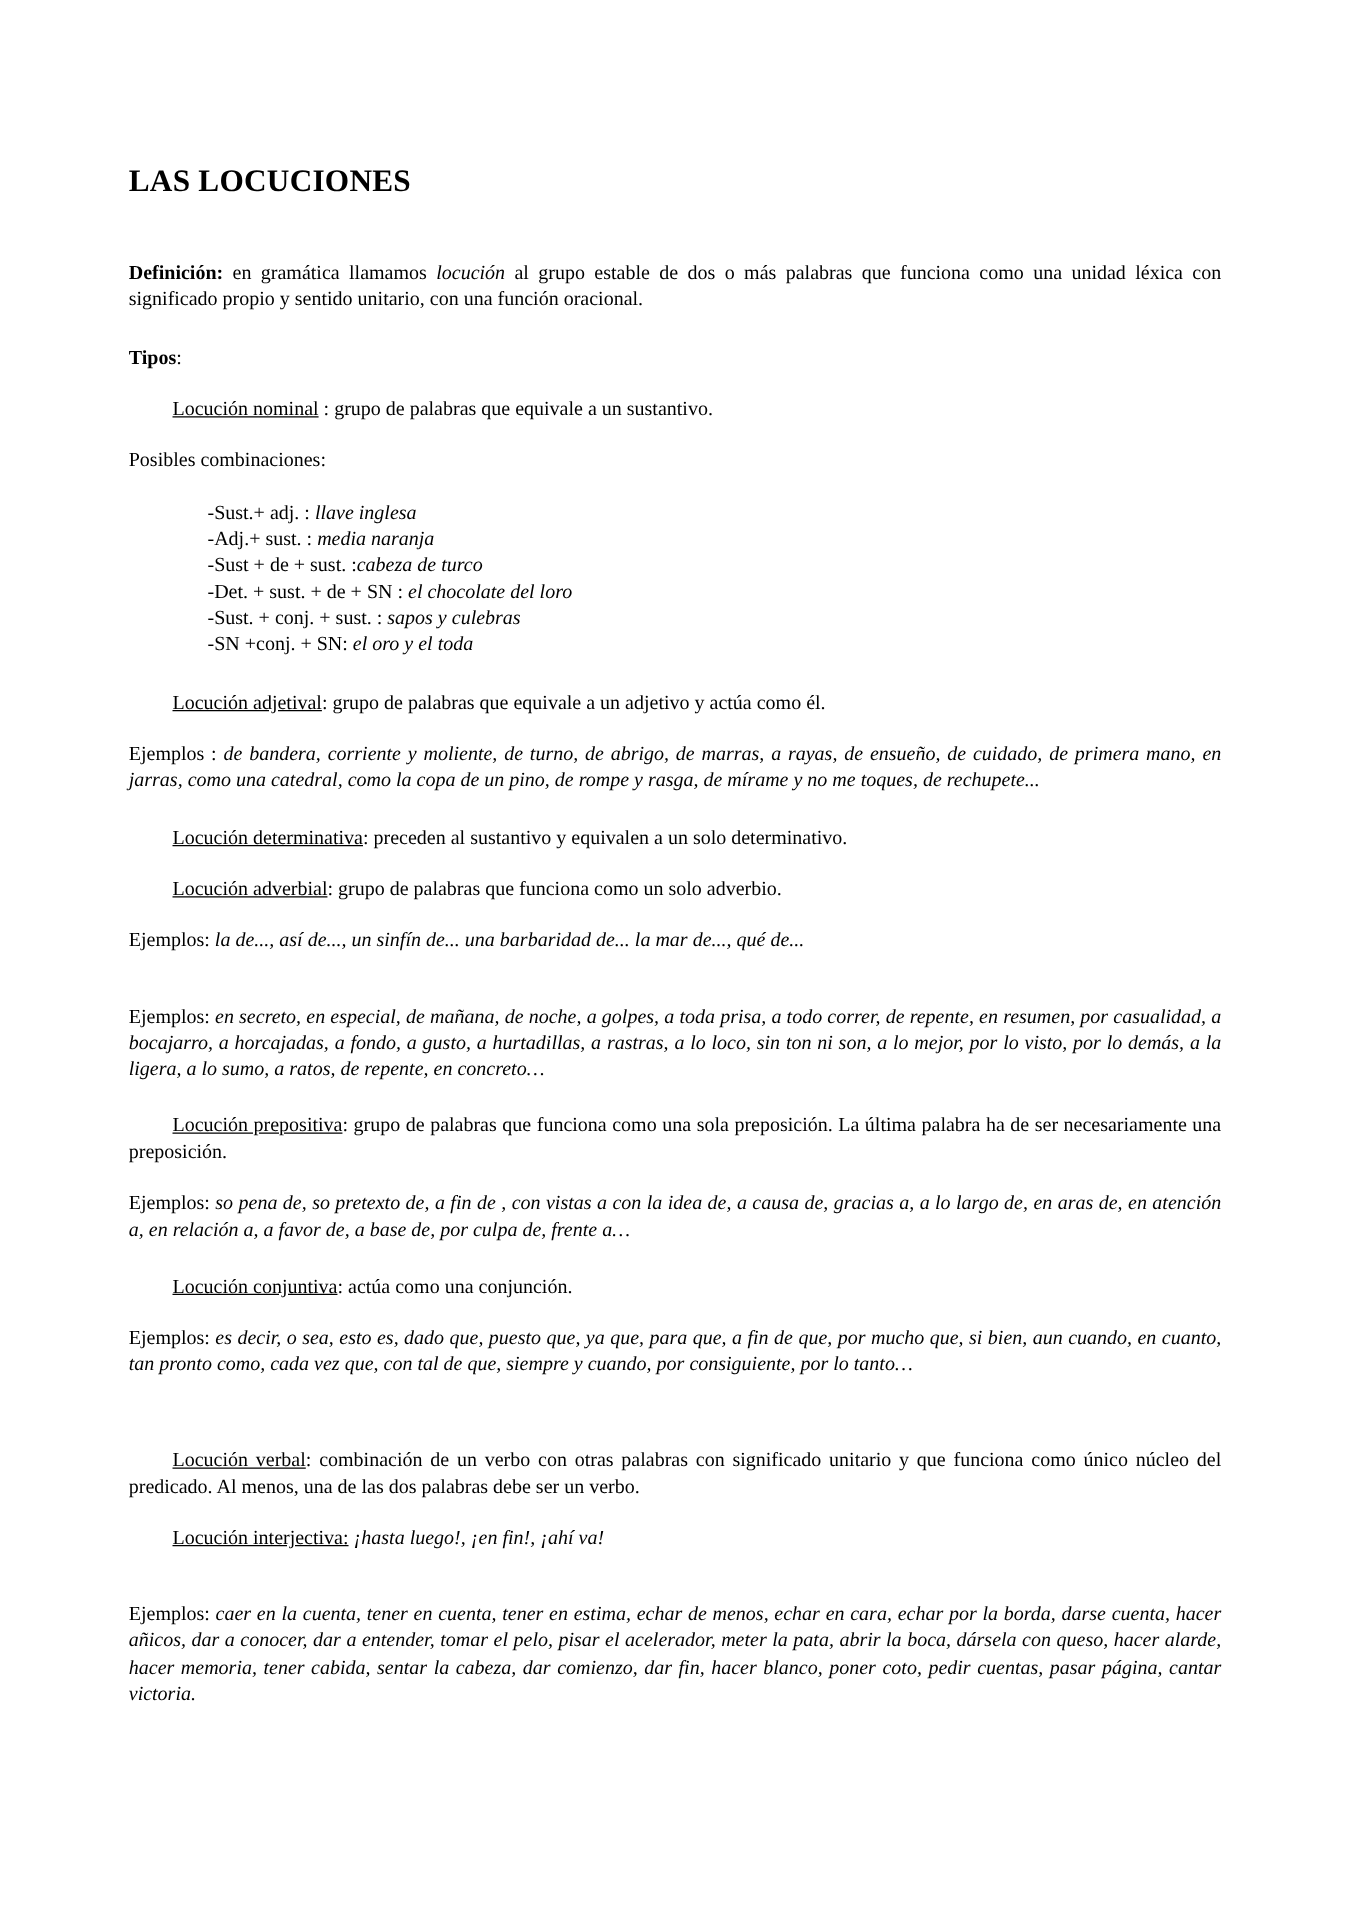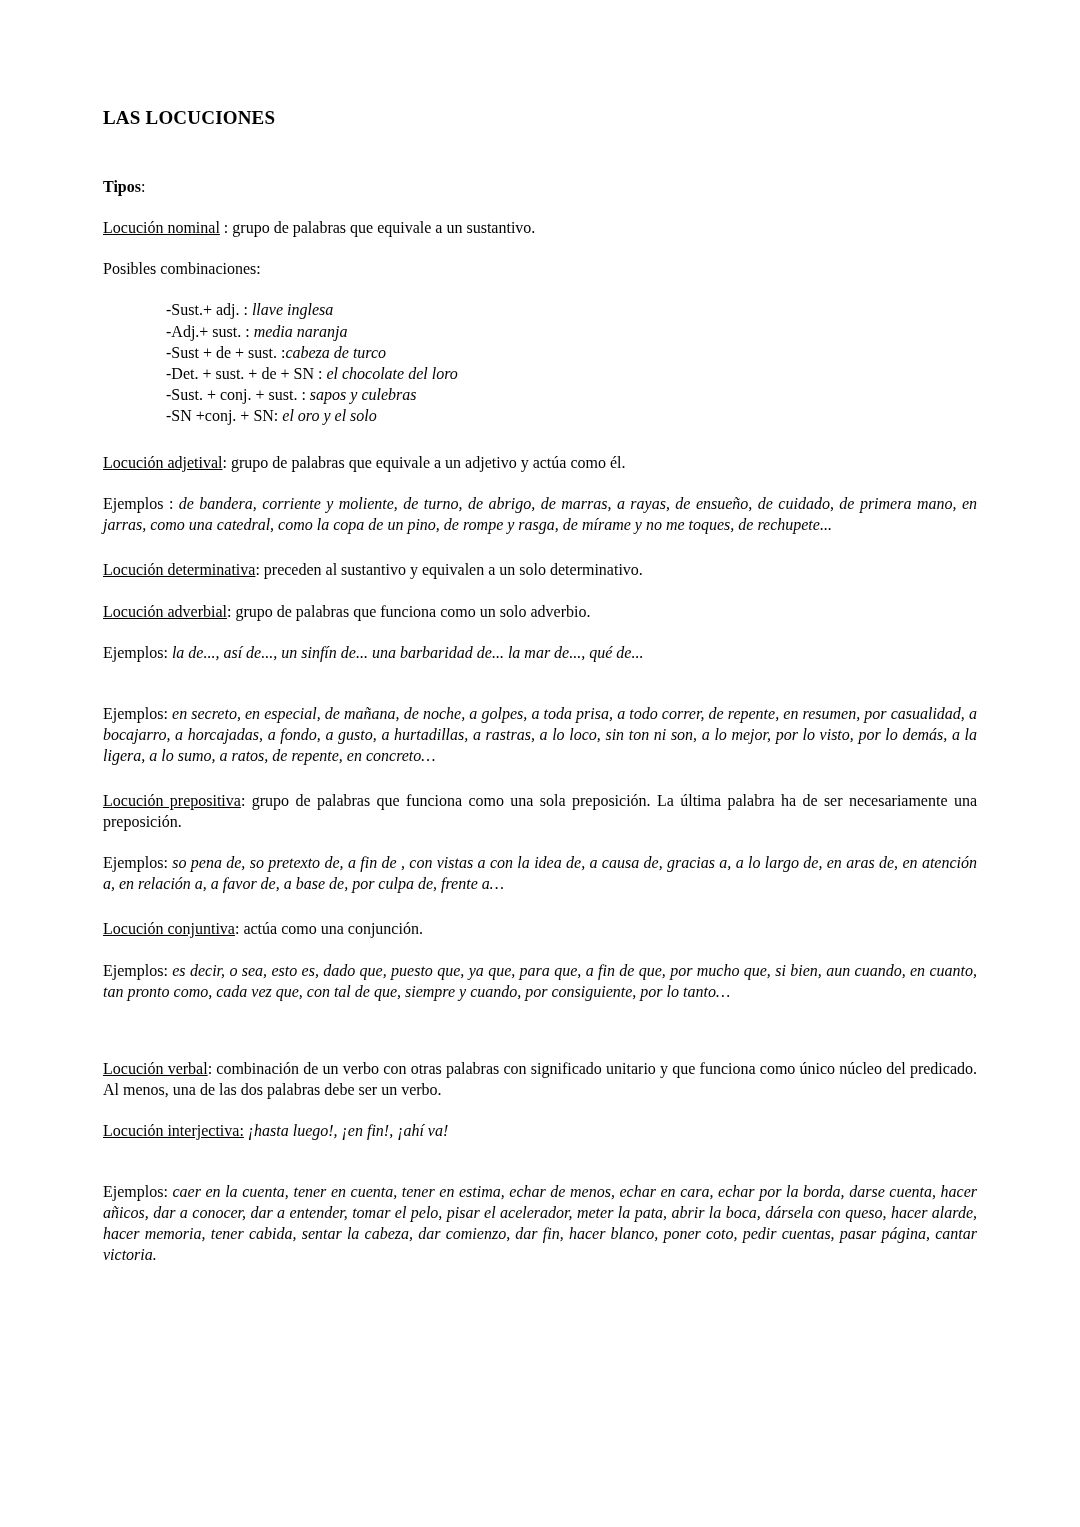--- a/index.html
+++ b/index.html
@@ -8,59 +8,61 @@
     width: 1080px;
     min-height: 1527px;
     margin: 0 auto;
     font-family: "Liberation Serif", "DejaVu Serif", serif;
     font-size: 16px;
     line-height: 1.32;
     color: #000000;
     padding: 105px 103px 80px 103px;
   }
   .title {
-    font-size: 19px;
+    font-size: 25px;
     font-weight: bold;
     letter-spacing: 0.2px;
     margin-bottom: 46px;
+    margin-top: 24px;
   }
   .para { margin: 0; }
   .justify { text-align: justify; }
   .b { font-weight: bold; text-align: center; }
   .i { font-style: italic; text-align: center; }
-  .u { text-decoration: underline; }
+  .u { text-decoration: underline; margin-left: 35px; }
   .combo-list { margin-left: 63px; }
   .combo-item { line-height: 1.32; }
   .mb20 { margin-bottom: 20px; }
   .mb24 { margin-bottom: 24px; }
   .mb26 { margin-bottom: 26px; }
   .mb40 { margin-bottom: 40px; }
   .mb56 { margin-bottom: 56px; }
 </style>
 </head>
 <body>
 
 <div class="page">
 
   <h1 class="title">LAS LOCUCIONES</h1>
 
+  <p class="para justify mb26"><span class="b">Definición:</span><span> en gramática llamamos </span><span class="i">locución</span><span> al grupo estable de dos o más palabras que funciona como una unidad léxica con significado propio y sentido unitario, con una función oracional.</span></p>
 
   <p class="para mb20"><span class="b">Tipos</span><span>:</span></p>
 
   <p class="para mb20"><span class="u">Locución nominal</span><span> : grupo de palabras que equivale a un sustantivo.</span></p>
 
   <p class="para mb20">Posibles combinaciones:</p>
 
   <div class="combo-list mb26">
     <div class="combo-item"><span>-Sust.+ adj. : </span><span class="i">llave inglesa</span></div>
     <div class="combo-item"><span>-Adj.+ sust. : </span><span class="i">media naranja</span></div>
     <div class="combo-item"><span>-Sust + de + sust. :</span><span class="i">cabeza de turco</span></div>
     <div class="combo-item"><span>-Det. + sust. + de + SN : </span><span class="i">el chocolate del loro</span></div>
     <div class="combo-item"><span>-Sust. + conj. + sust. :  </span><span class="i">sapos y culebras</span></div>
-    <div class="combo-item"><span>-SN +conj. + SN: </span><span class="i">el oro y el solo</span></div>
+    <div class="combo-item"><span>-SN +conj. + SN: </span><span class="i">el oro y el toda</span></div>
   </div>
 
   <p class="para justify mb20"><span class="u">Locución adjetival</span><span>: grupo de palabras que equivale a un adjetivo y actúa como él.</span></p>
 
   <p class="para justify mb24"><span>Ejemplos : </span><span class="i">de bandera, corriente y moliente, de turno, de abrigo, de marras, a rayas, de ensueño, de cuidado, de primera mano, en jarras, como una catedral, como la copa de un pino, de rompe y rasga, de mírame y no me toques, de rechupete...</span></p>
 
   <p class="para justify mb20"><span class="u">Locución determinativa</span><span>: preceden al sustantivo y equivalen a un solo determinativo.</span></p>
 
   <p class="para justify mb20"><span class="u">Locución adverbial</span><span>: grupo de palabras que funciona como un solo adverbio.</span></p>
 

